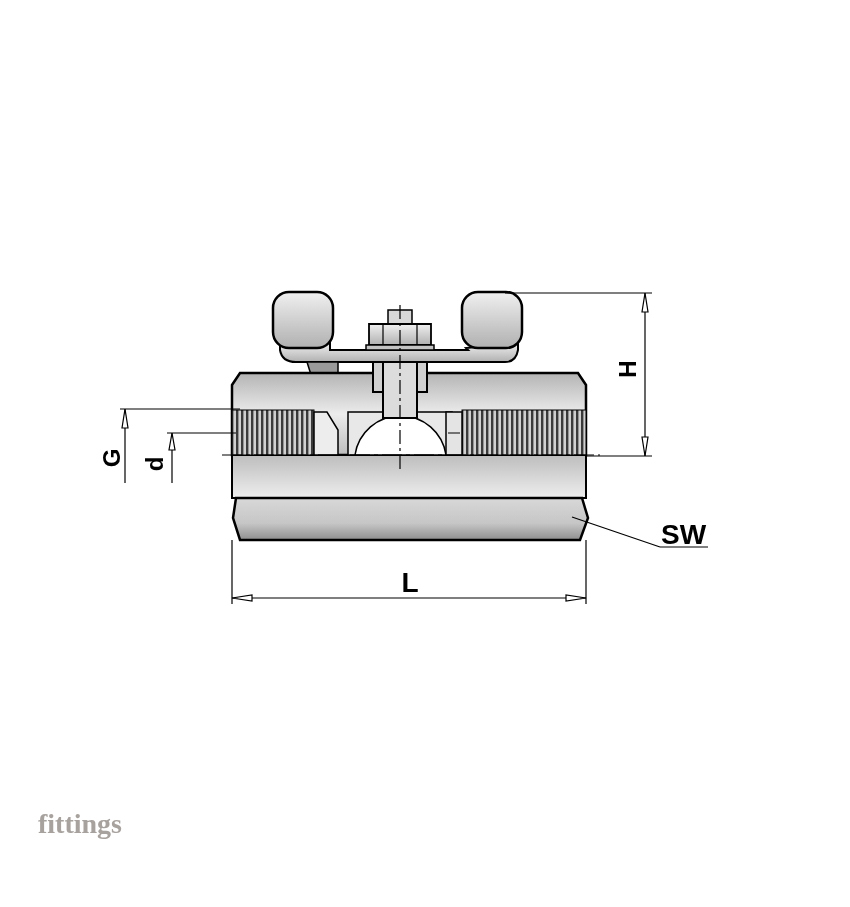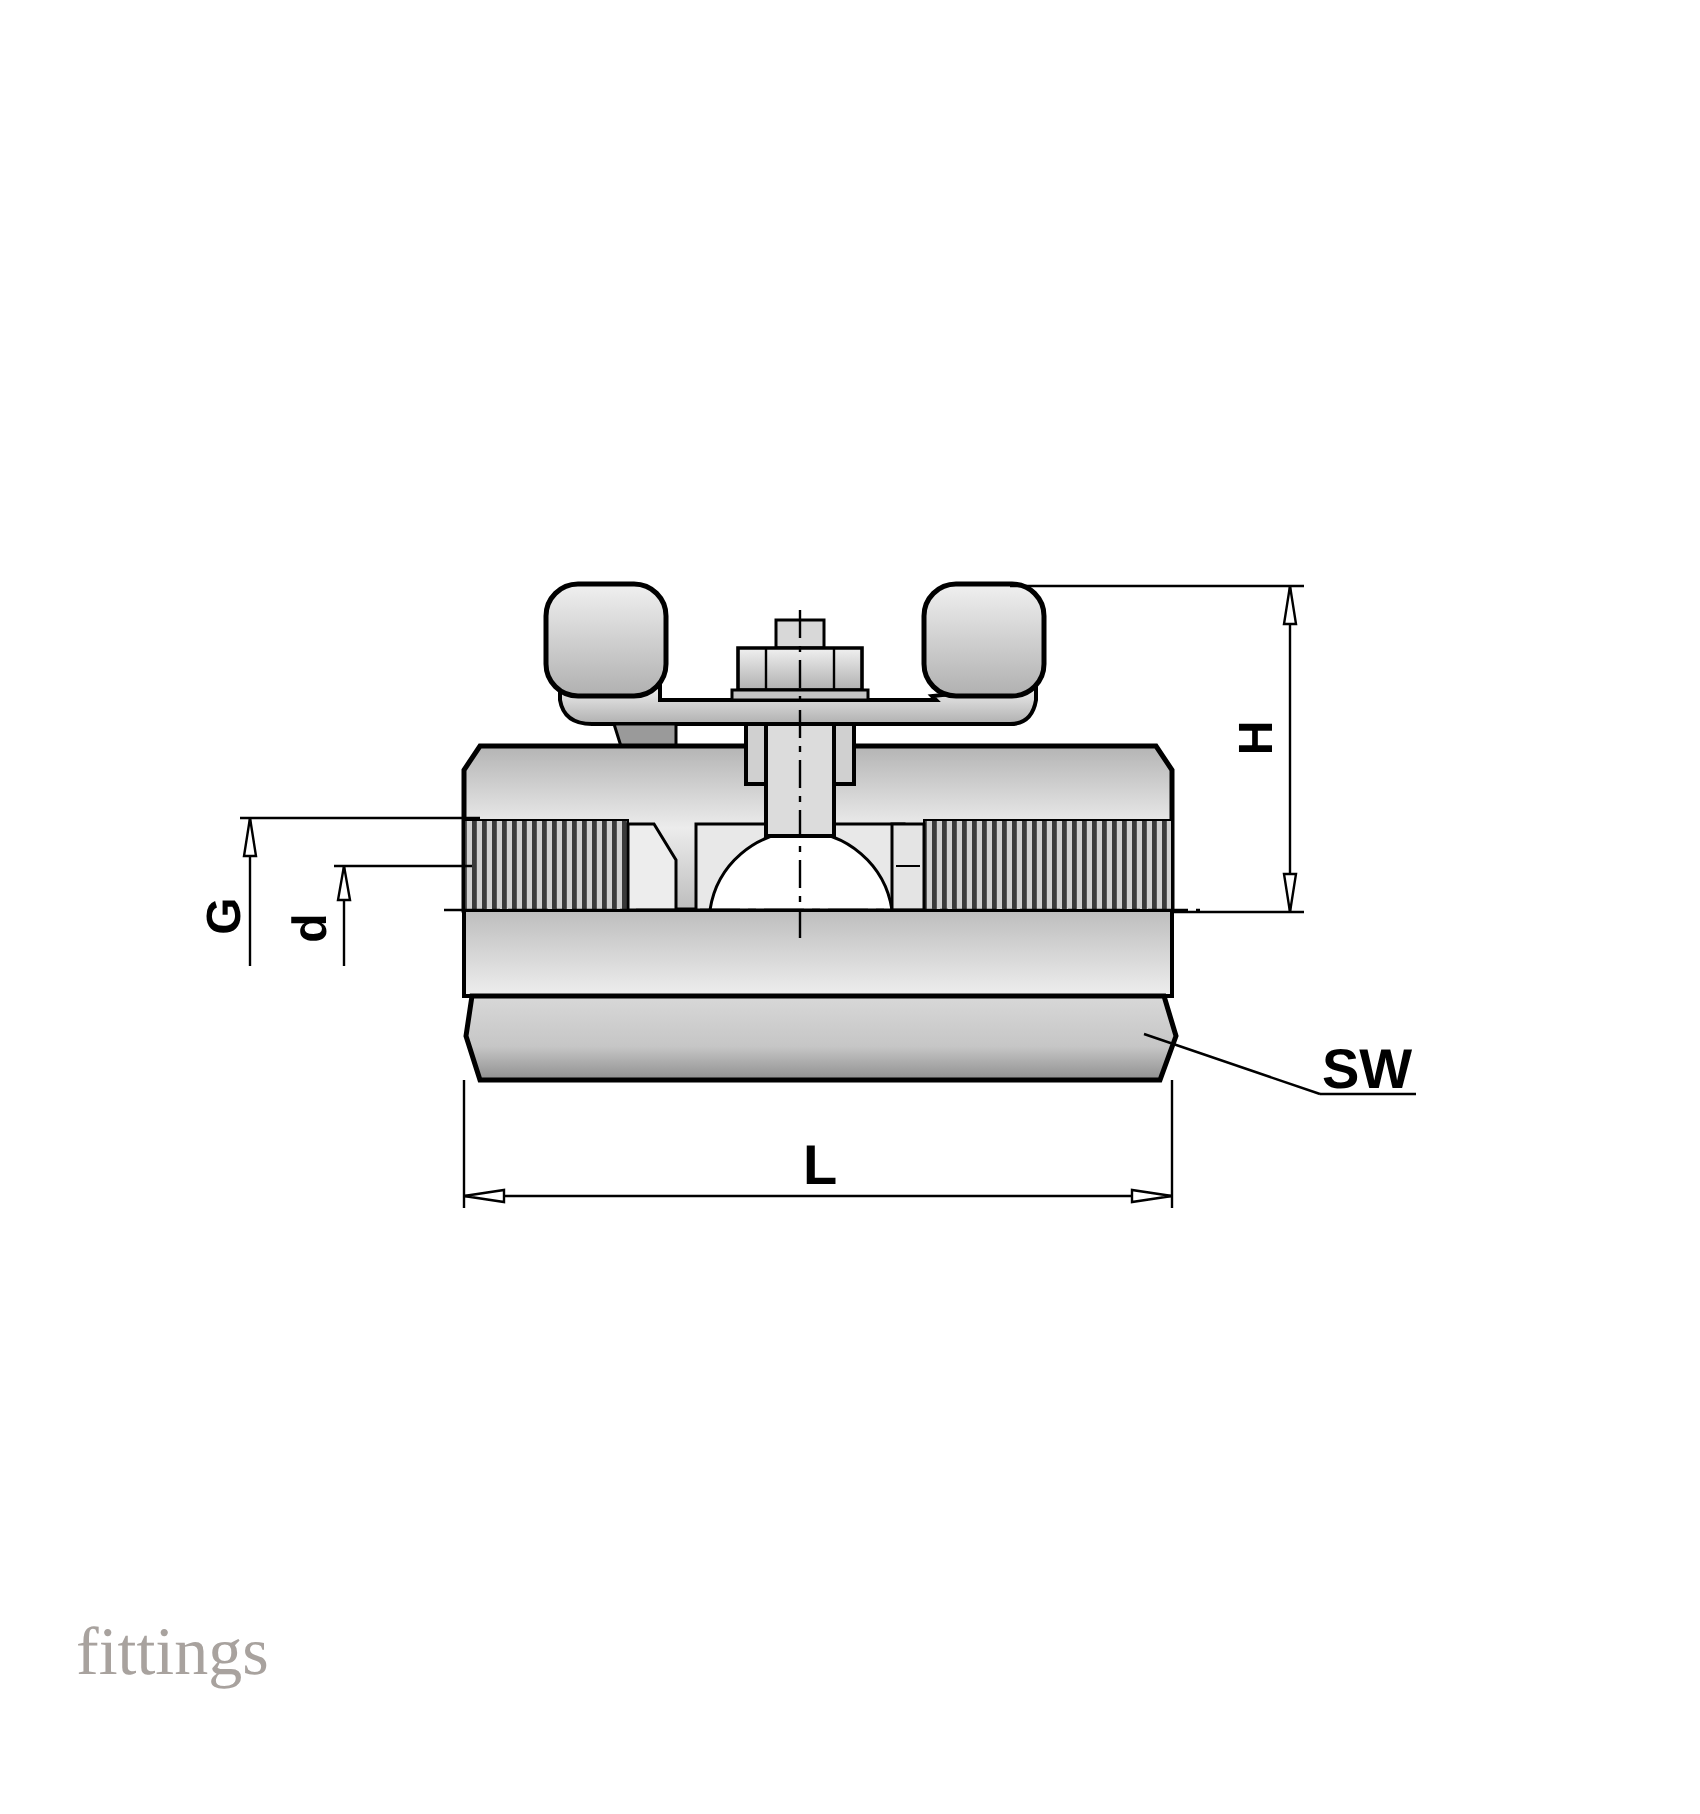--- a/index.html
+++ b/index.html
@@ -1,21 +1,21 @@
 <!DOCTYPE html>
 <html><head>
 <meta charset="utf-8">
 <style>
   html, body { margin: 0; padding: 0; background: #ffffff; }
   body { width: 850px; height: 907px; position: relative; overflow: hidden; font-family: "Liberation Sans", sans-serif; }
   #drawing { position: absolute; left: 0; top: 0; width: 850px; height: 907px; }
   .dim-label { font-family: "Liberation Sans", sans-serif; font-weight: bold; fill: #000; }
   .logo { position: absolute; left: 4px; top: 816px; color: #a8a29e; line-height: 1; }
   .logo-main { font-family: "Liberation Sans", sans-serif; font-weight: bold; font-size: 54px; letter-spacing: -4px; display: block; }
-  .logo-sub { font-family: "Liberation Serif", serif; font-weight: normal; font-size: 34px; display: block; margin-left: 34px; margin-top: -6px; }
+  .logo-sub { font-family: "Liberation Serif", serif; font-weight: bold; font-size: 28px; display: block; margin-left: 34px; margin-top: -6px; }
 </style>
 </head>
 <body>
 
 <svg id="drawing" viewBox="0 0 850 907" xmlns="http://www.w3.org/2000/svg">
   <defs>
     <linearGradient id="gBody" x1="0" y1="0" x2="0" y2="1">
       <stop offset="0" stop-color="#b4b4b4"></stop>
       <stop offset="0.5" stop-color="#ececec"></stop>
       <stop offset="1" stop-color="#bdbdbd"></stop>

